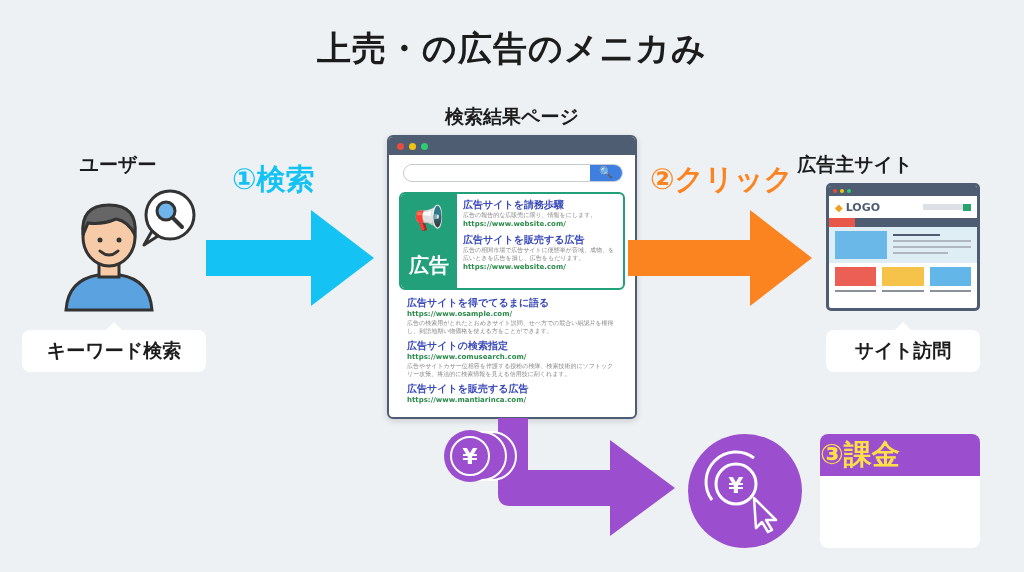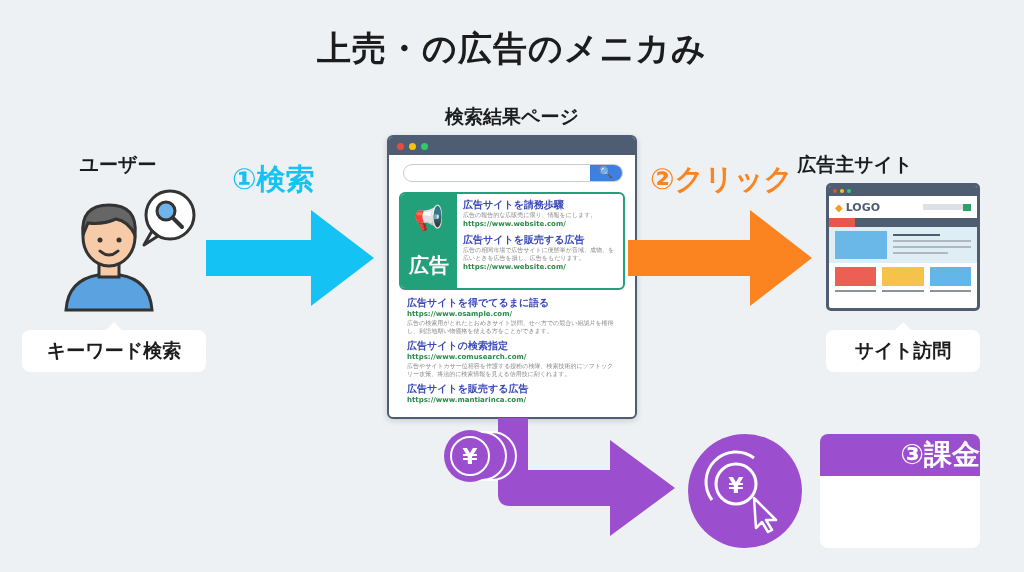--- a/index.html
+++ b/index.html
@@ -24,21 +24,21 @@
   .adright { flex: 1; padding: 4px 6px; }
   .res-title { color: #3a4ab8; font-size: 10px; font-weight: bold; line-height: 13px; }
   .res-desc { color: #888; font-size: 6px; line-height: 8px; }
   .res-url { color: #2a8a4a; font-size: 7px; line-height: 10px; font-weight: bold; }
   .organic { padding: 6px 18px; }
   .organic .item { margin-bottom: 4px; }
   
   svg { display: block; }
   .site { left: 826px; top: 183px; width: 154px; height: 128px; border: 3px solid #4f5d73; border-radius: 5px; background: #fff; overflow: hidden; }
   .purplebox { left: 820px; top: 434px; width: 160px; height: 114px; border-radius: 8px; background: #fff; overflow: hidden; }
-  .purplehead { height: 42px; background: #9b4fcf; color: #ffffff; font-size: 28px; font-weight: bold; text-align: right; line-height: 42px; }
+  .purplehead { height: 42px; background: #9b4fcf; color: #fde047; font-size: 28px; font-weight: bold; text-align: left; line-height: 42px; }
   .purplebody { text-align: center; font-size: 17px; font-weight: bold; line-height: 22px; padding-top: 8px; }
 </style>
 </head>
 <body>
 
 <div class="abs title">上売・の広告のメニカみ</div>
 
 <div class="abs heading" style="left:48px;top:152px;width:140px;">ユーザー</div>
 <div class="abs" style="left:58px;top:185px;width:145px;height:130px;">
   <svg width="145" height="130" viewBox="0 0 145 130">

